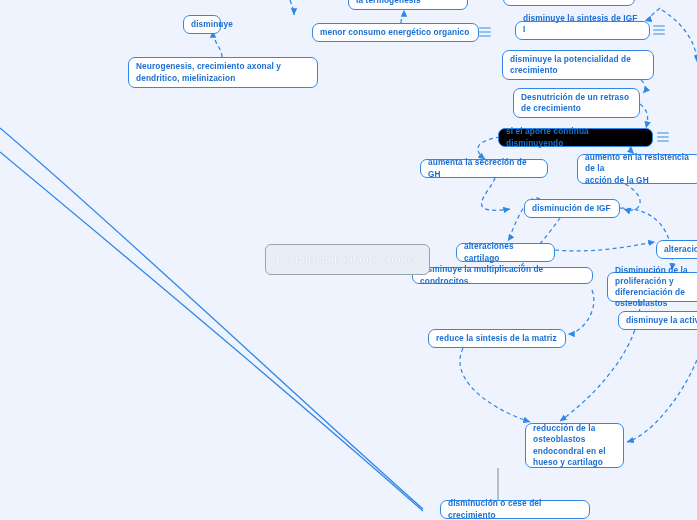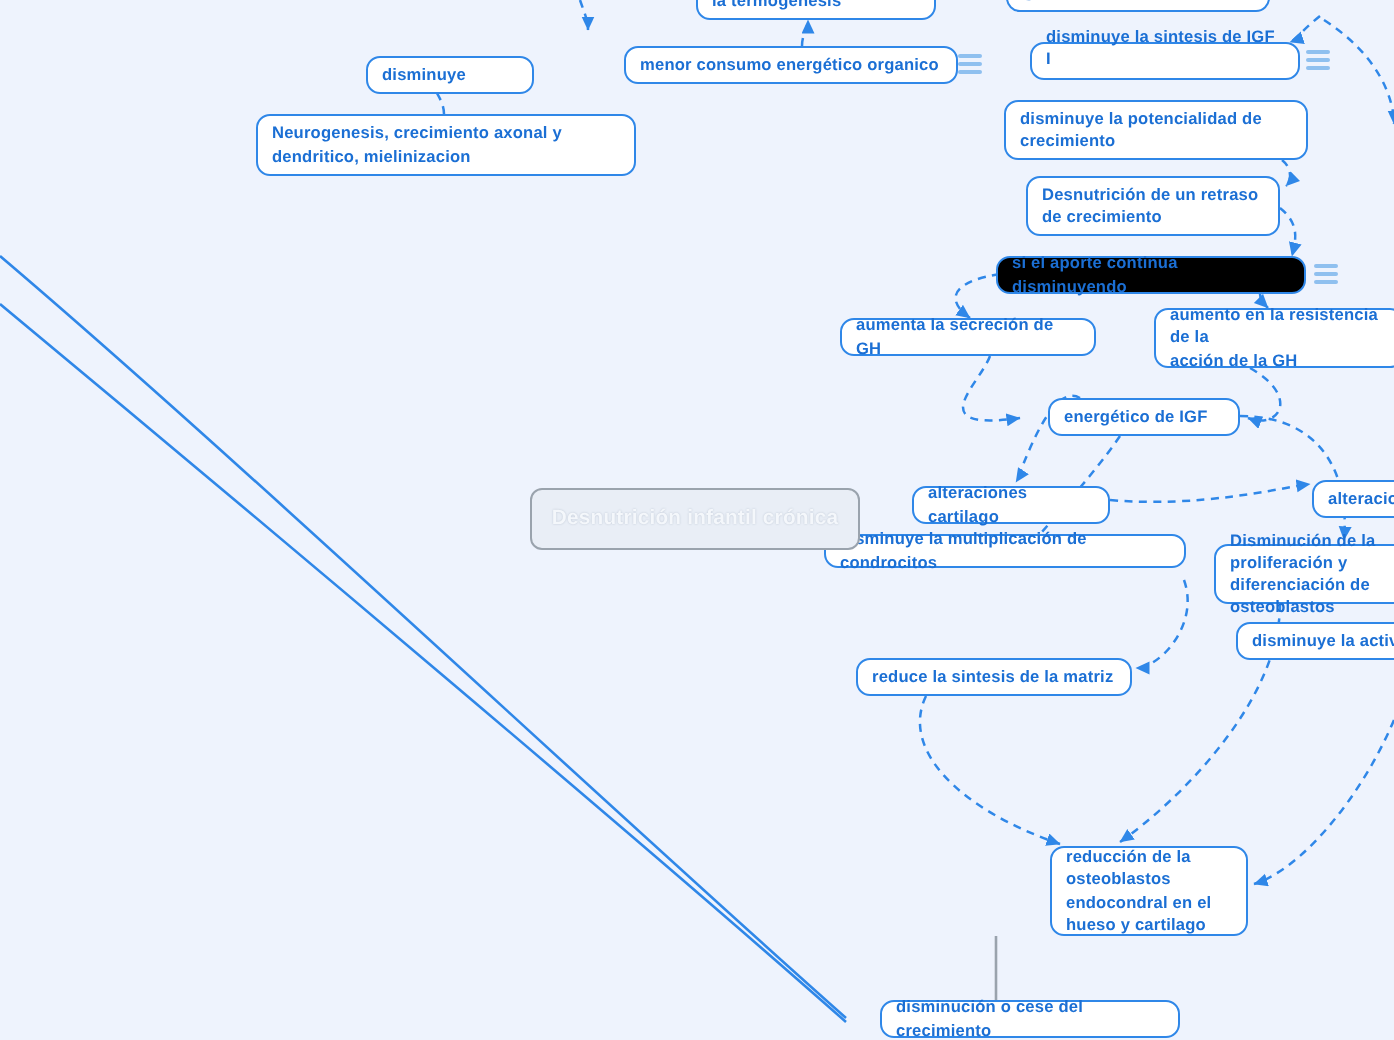--- a/index.html
+++ b/index.html
@@ -109,34 +109,34 @@
         <path d="M 697,360 C 680,400 650,435 627,442" fill="none" stroke="#2f87e8" stroke-width="1.25" stroke-dasharray="4,3.2" marker-end="url(#arrowBlue)"></path>
         <path d="M 498,468 L 498,500" fill="none" stroke="#9aa3ad" stroke-width="1.3"></path>
         <path d="M 0,128 C 120,230 300,400 423,509" fill="none" stroke="#2f87e8" stroke-width="1.3"></path>
         <path d="M 0,152 C 130,260 320,420 423,511" fill="none" stroke="#2f87e8" stroke-width="1.3"></path>
       </g>
   </svg>
 
   <div id="node-layer">
       <div class="node" style="left: 348px; top: -8px; width: 120px; height: 18px;"><span>la termogénesis</span></div>
       <div class="node" style="left: 503px; top: -10px; width: 132px; height: 16px;"><span>GH</span></div>
-      <div class="node" style="left: 183px; top: 28px; width: 84px; height: 19px;"><span>disminuye</span></div>
+      <div class="node" style="left: 183px; top: 15px; width: 38px; height: 19px;"><span>disminuye</span></div>
       <div class="node" style="left: 312px; top: 23px; width: 167px; height: 19px;"><span>menor consumo energético organico</span></div>
       <div class="node" style="left: 515px; top: 21px; width: 135px; height: 19px; align-items: flex-end;"><span>disminuye la sintesis de IGF I</span></div>
       <div class="node" style="left: 128px; top: 57px; width: 190px; height: 31px;"><span>Neurogenesis, crecimiento axonal y
 dendritico, mielinizacion</span></div>
       <div class="node" style="left: 502px; top: 50px; width: 152px; height: 30px;"><span>disminuye la potencialidad de
 crecimiento</span></div>
       <div class="node" style="left: 513px; top: 88px; width: 127px; height: 30px;"><span>Desnutrición de un retraso
 de crecimiento</span></div>
       <div class="node highlight" style="left: 498px; top: 128px; width: 155px; height: 19px;"><span>si el aporte continua disminuyendo</span></div>
       <div class="node" style="left: 420px; top: 159px; width: 128px; height: 19px;"><span>aumenta la secreción de GH</span></div>
       <div class="node" style="left: 577px; top: 154px; width: 125px; height: 30px;"><span>aumento en la resistencia de la
 acción de la GH</span></div>
-      <div class="node" style="left: 524px; top: 199px; width: 96px; height: 19px;"><span>energético de IGF</span></div>
+      <div class="node" style="left: 524px; top: 199px; width: 96px; height: 19px;"><span>disminución de IGF</span></div>
       <div class="node" style="left: 656px; top: 240px; width: 70px; height: 19px;"><span>alteraciones</span></div>
       <div class="node" style="left: 456px; top: 243px; width: 99px; height: 19px; justify-content: flex-end;"><span>alteraciones cartilago</span></div>
       <div class="node" style="left: 607px; top: 272px; width: 135px; height: 30px;"><span>Disminución de la proliferación y
 diferenciación de osteoblastos</span></div>
       <div class="node" style="left: 412px; top: 267px; width: 181px; height: 17px;"><span>disminuye la multiplicación de condrocitos</span></div>
       <div class="node" style="left: 618px; top: 311px; width: 110px; height: 19px;"><span>disminuye la actividad</span></div>
       <div class="node" style="left: 428px; top: 329px; width: 138px; height: 19px;"><span>reduce la sintesis de la matriz</span></div>
       <div class="node" style="left: 525px; top: 423px; width: 99px; height: 45px;"><span>reducción de la
 osteoblastos
 endocondral en el

